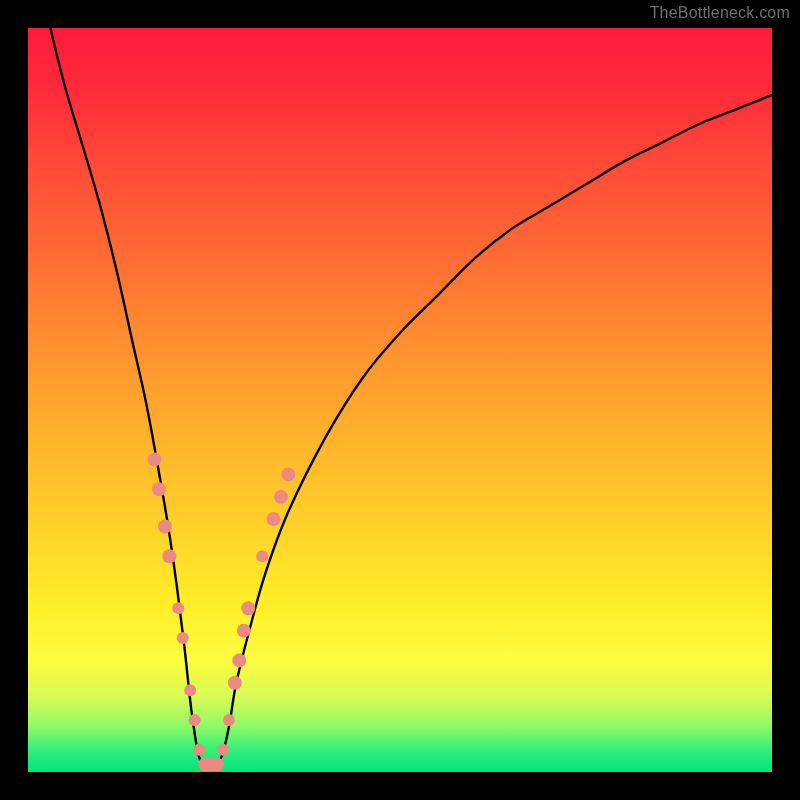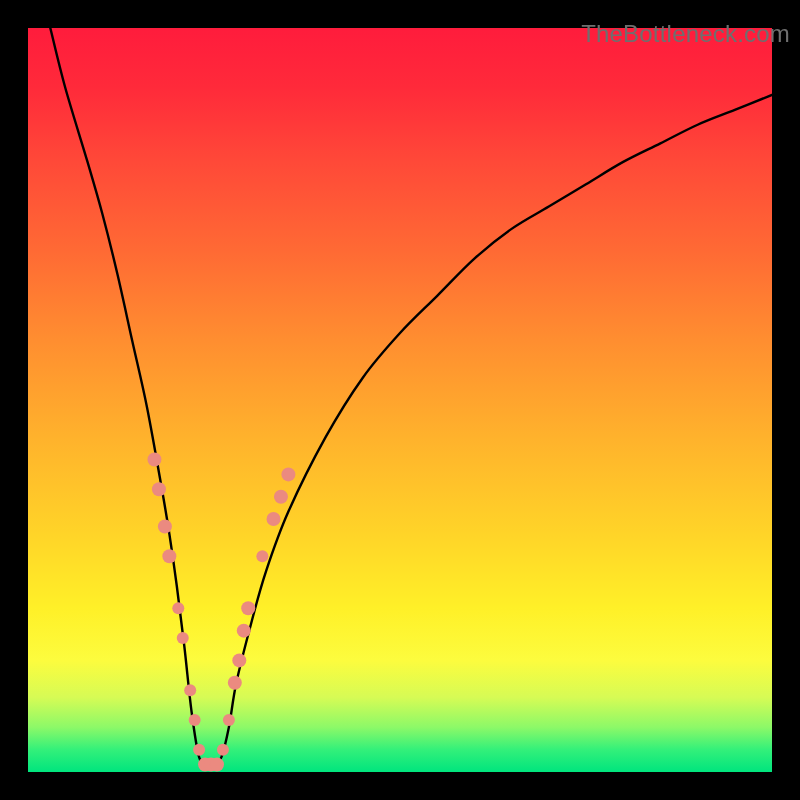--- a/index.html
+++ b/index.html
@@ -44,24 +44,24 @@
       #fff028 78%,
       #fcfc3e 85%,
       #d6fb55 90%,
       #8cf968 94%,
       #33f07a 97%,
       #00e57e 100%
     );
   }
   .watermark {
     position: absolute;
-    top: 20px;
+    top: 4px;
     right: 10px;
     color: #6f6f6f;
-    font-size: 24px;
+    font-size: 16px;
     letter-spacing: 0.2px;
     z-index: 5;
     text-align: center;
   }
   svg.curve {
     position: absolute;
     left: 0;
     top: 0;
     width: 100%;
     height: 100%;

